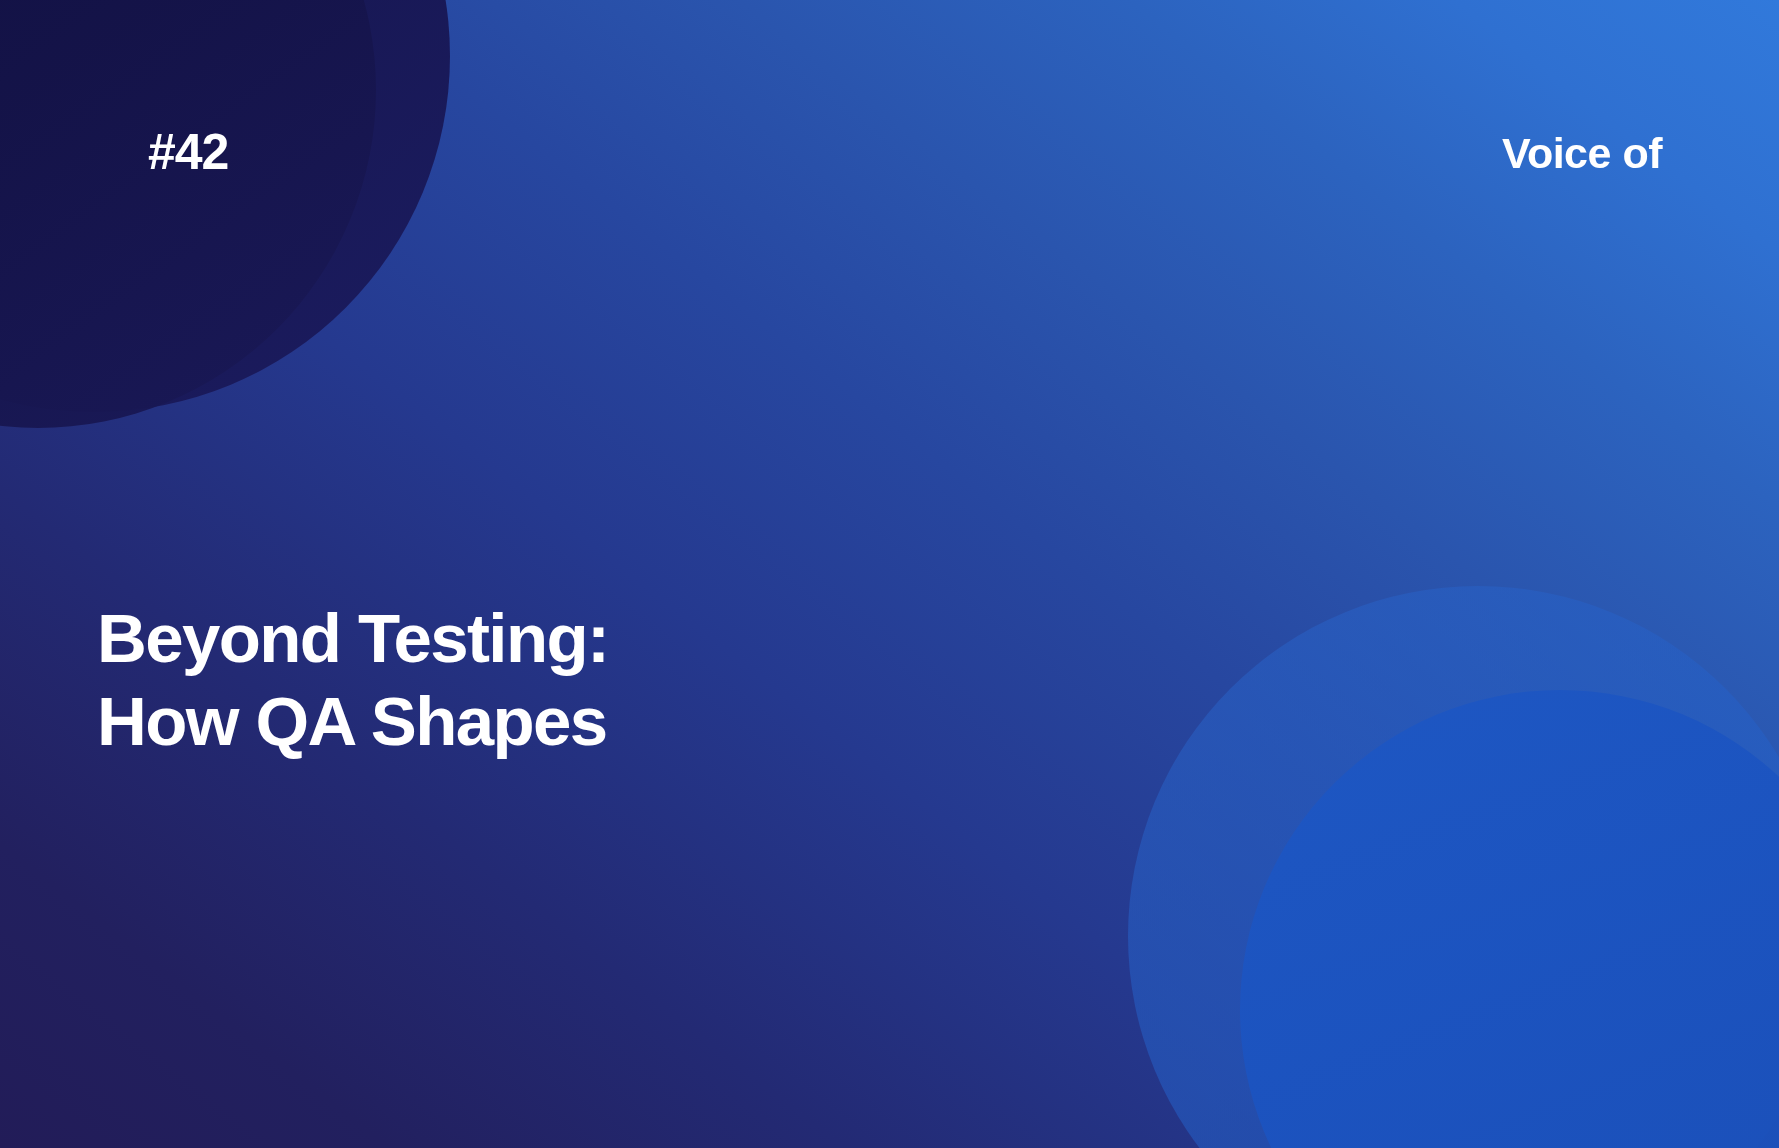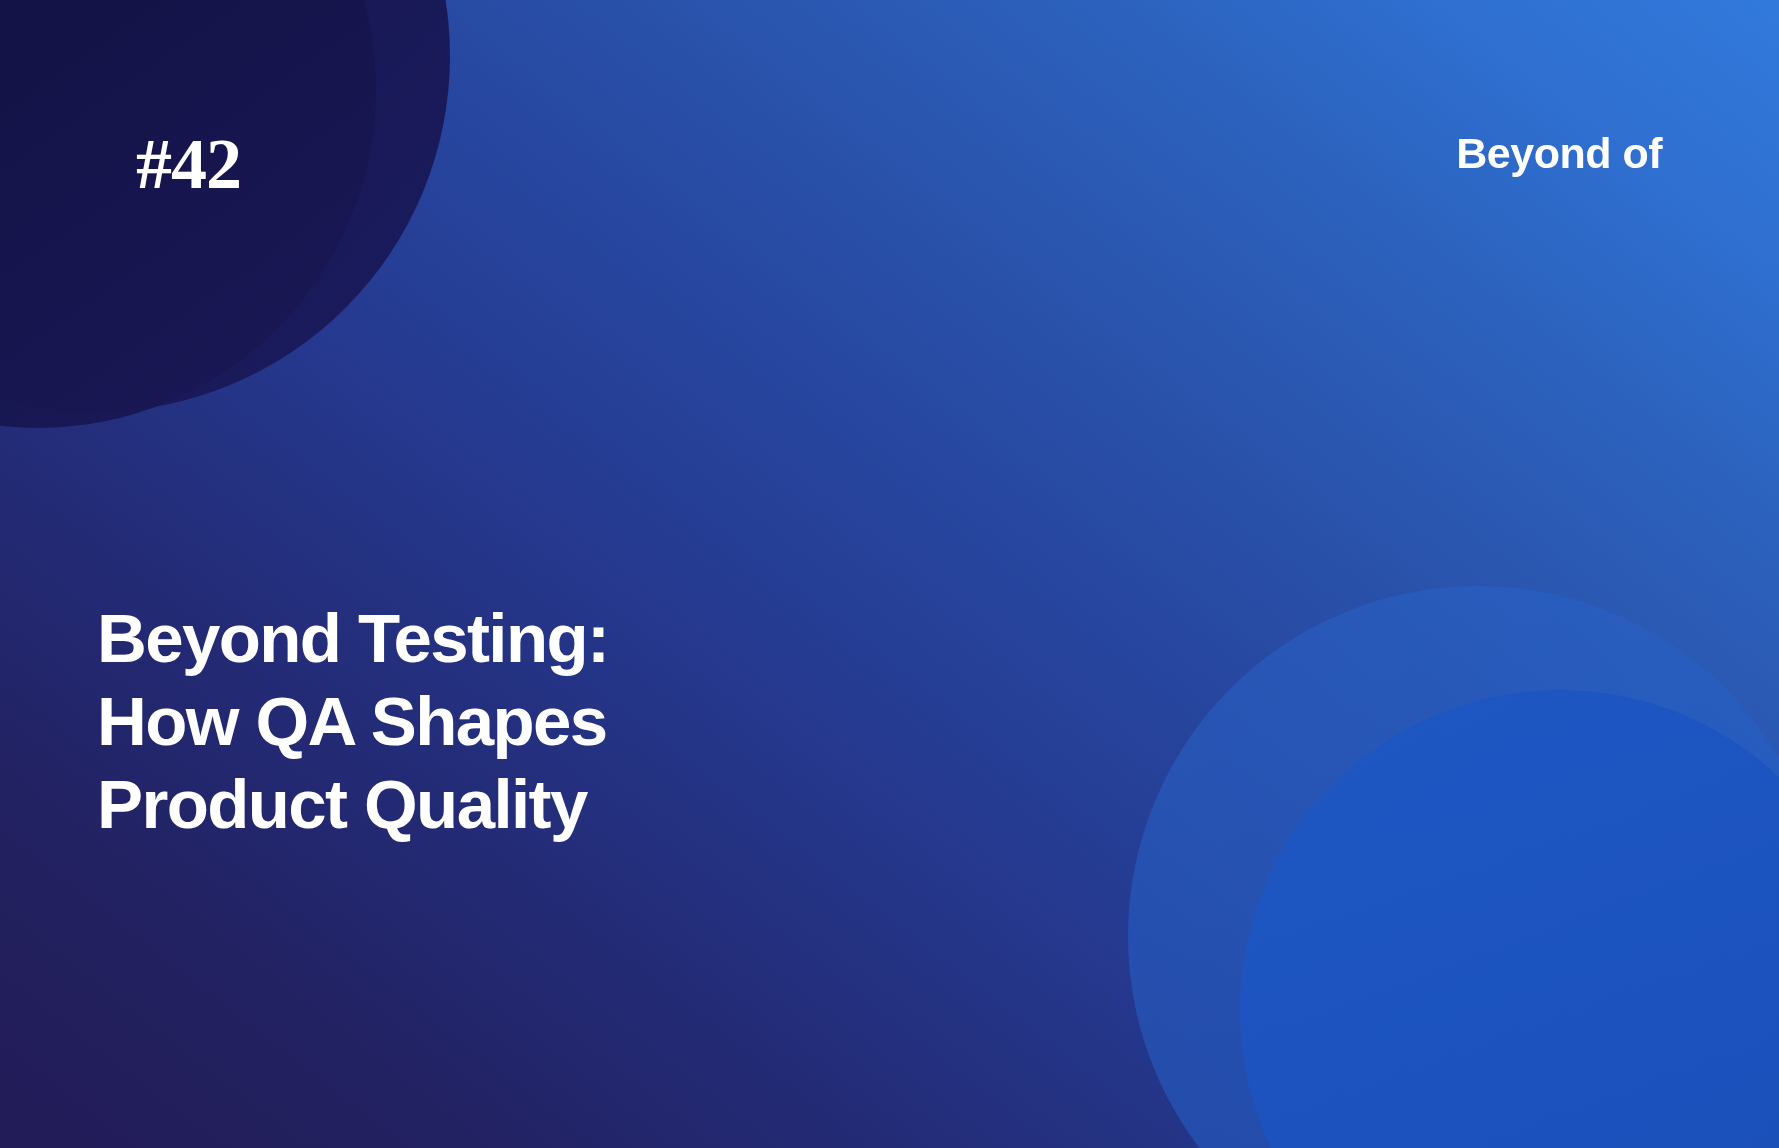--- a/index.html
+++ b/index.html
@@ -73,29 +73,28 @@
   }
 
   
   .content {
     position: absolute;
     inset: 0;
   }
 
   .issue-number {
     position: absolute;
-    left: 136px;
+    left: 148px;
     top: 126px;
-    font-size: 72px;
+    font-size: 50px;
     font-weight: 700;
     letter-spacing: -1px;
     color: #ffffff;
     line-height: 1.06;
     white-space: nowrap;
-    font-family: Liberation Serif, serif;
   }
 
   .brand {
     position: absolute;
     right: 117px;
     top: 126px;
     width: 420px;
     text-align: right;
     font-size: 43px;
     font-weight: 700;
@@ -126,23 +125,22 @@
   <div class="circle tl-outer"></div>
   <div class="circle tl-inner"></div>
   <div class="circle br-outer"></div>
   <div class="circle br-inner"></div>
 
   <div class="content">
 
     <div class="issue-number">#42</div>
 
     <div class="brand">
-      <span class="brand-line">Beyond of</span>
+      <span class="brand-line">Voice of</span>
     </div>
 
     <h1 class="headline">
       <span class="headline-line">Beyond Testing:</span>
       <span class="headline-line">How QA Shapes</span>
-      <span class="headline-line">Product Quality</span>
     </h1>
 
   </div>
 </div>
 
 </body></html>

